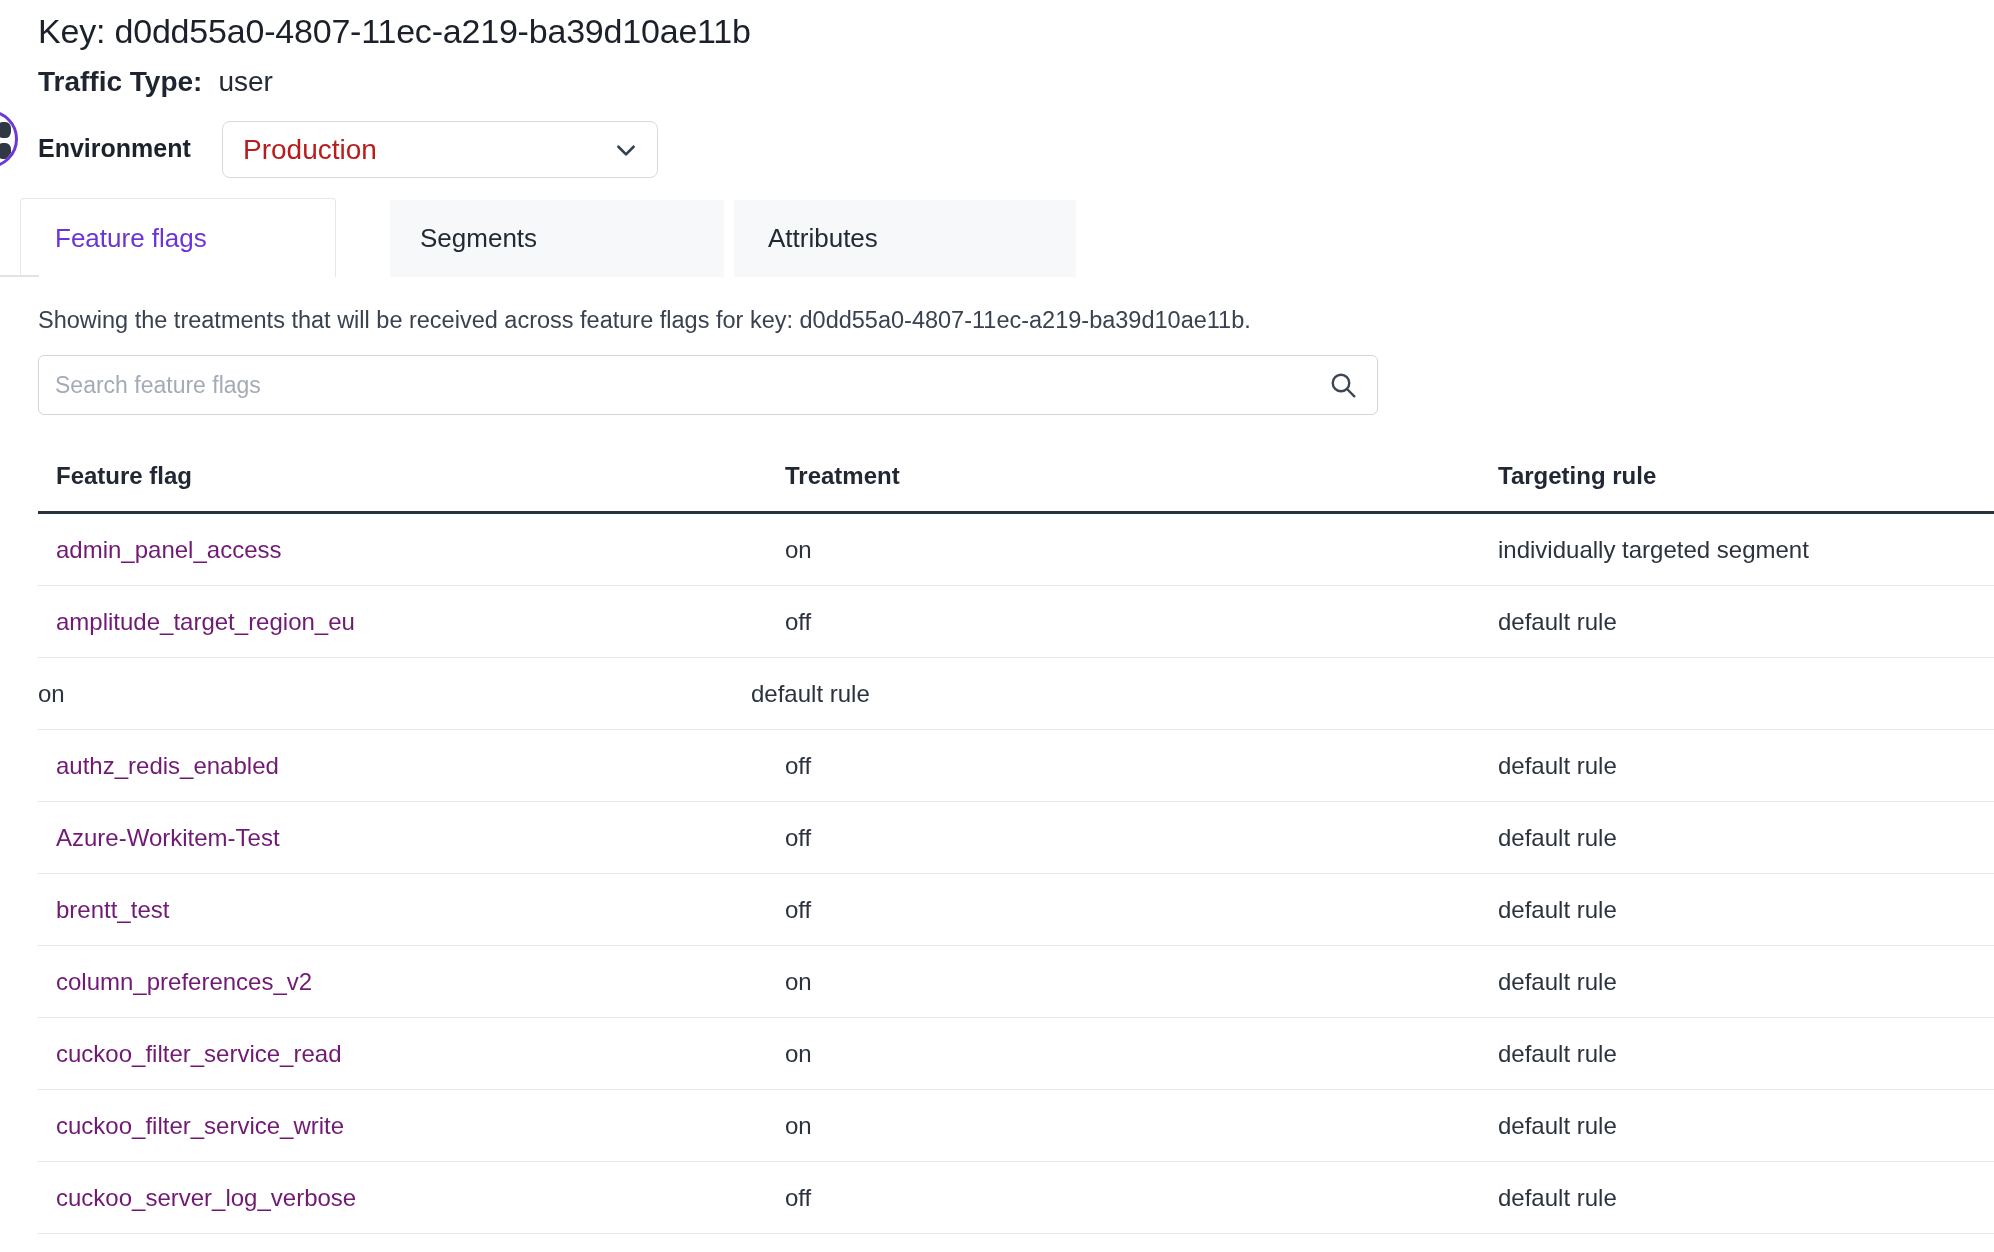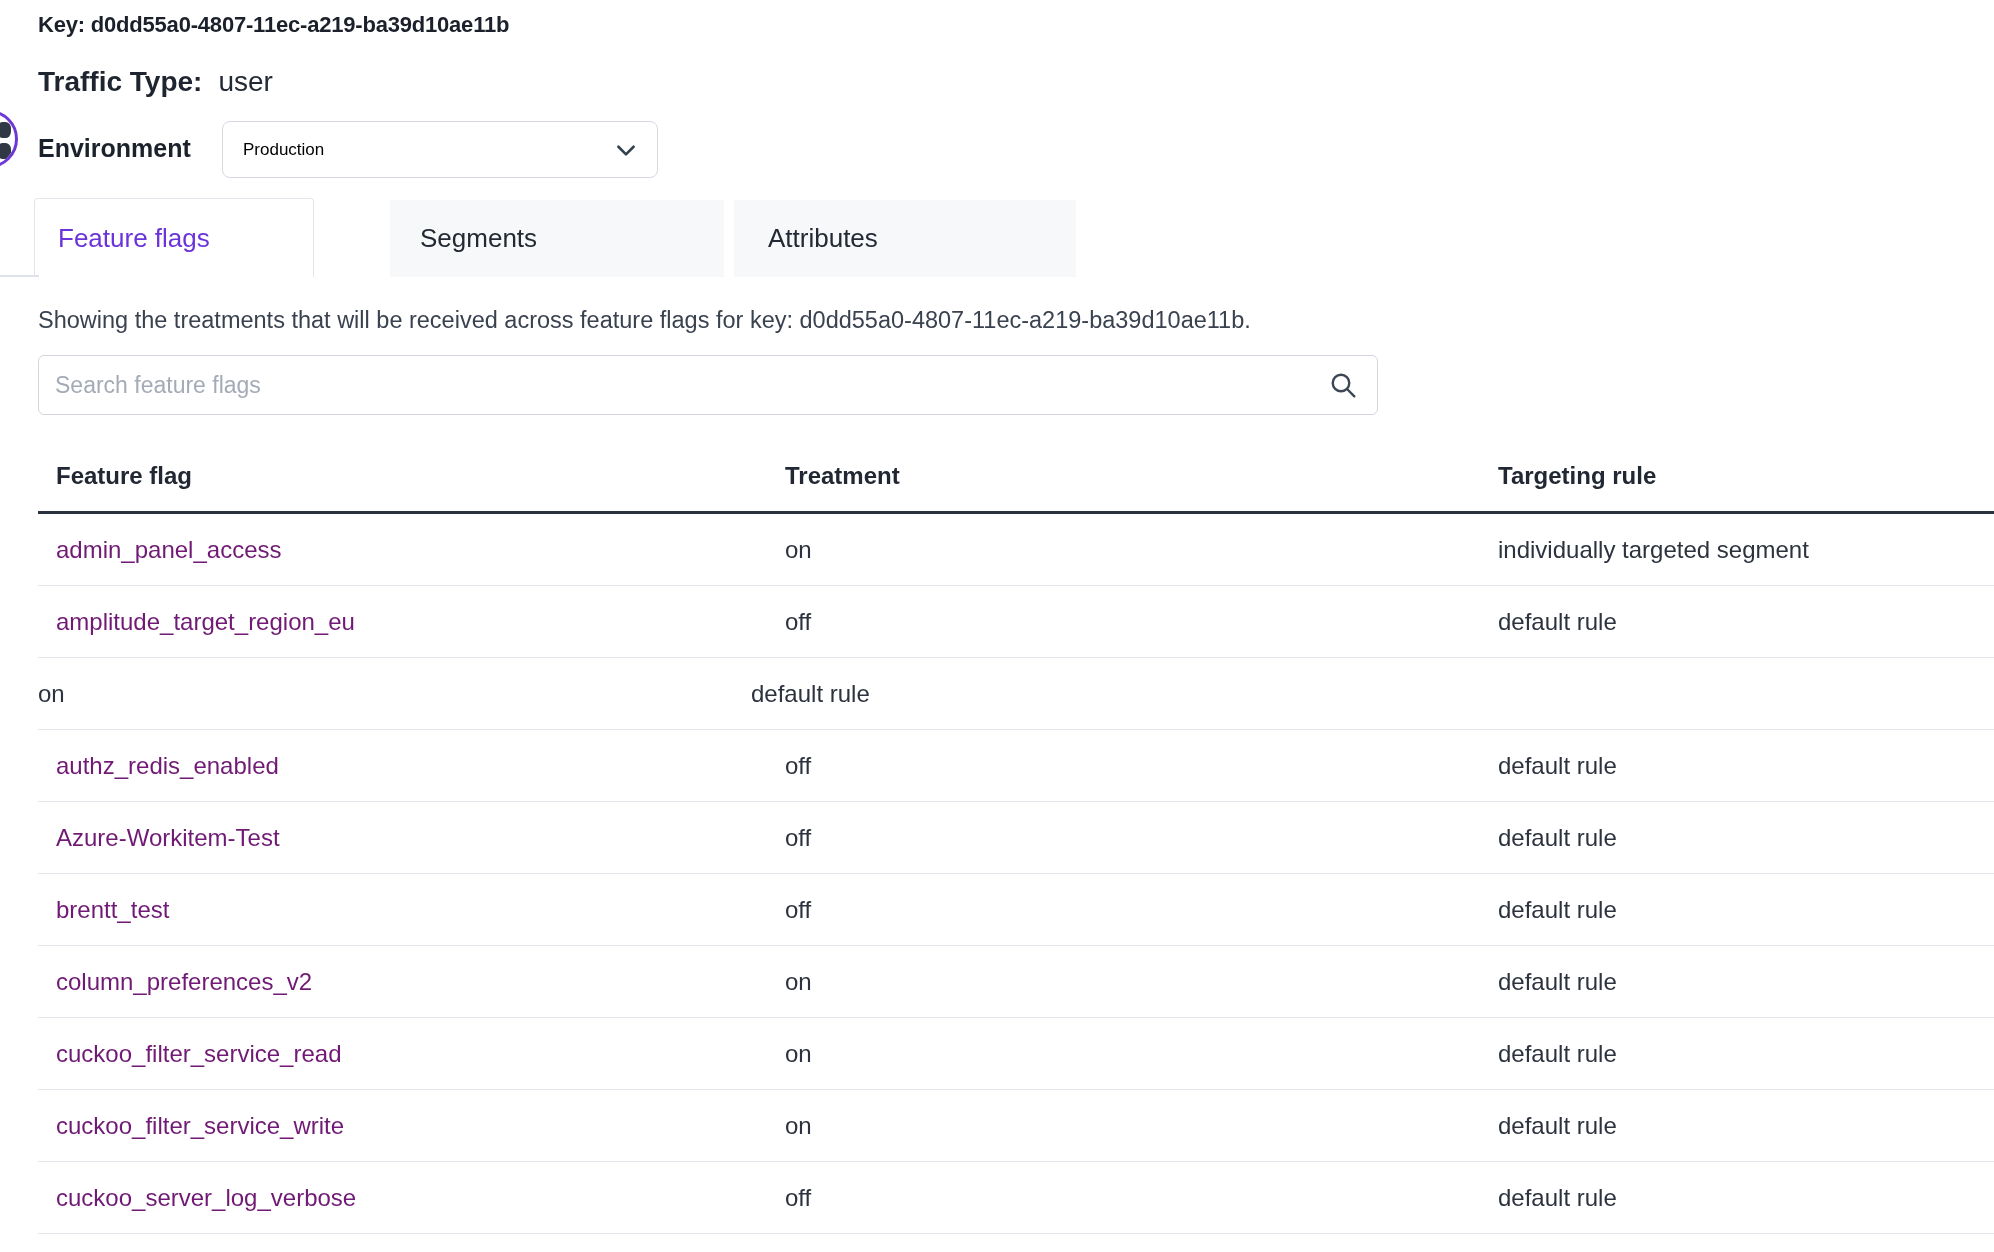--- a/index.html
+++ b/index.html
@@ -9,21 +9,21 @@
     position: relative;
     width: 1994px;
     height: 1252px;
     background: #ffffff;
     overflow: hidden;
   }
 
   
   .page-title {
     position: absolute; left: 38px; top: 12px;
-    font-size: 22px; font-weight: 700; color: #1b202a;
+    font-size: 34px; font-weight: 400; color: #1b202a;
     letter-spacing: -0.2px;
   }
   .traffic-row {
     position: absolute; left: 38px; top: 66px;
     font-size: 28px; color: #1f2530;
   }
   .traffic-label { font-weight: 700; margin-right: 16px; }
   .traffic-value { font-weight: 400; color: #232a35; }
 
   
@@ -46,41 +46,41 @@
   }
   .env-select {
     position: absolute; left: 222px; top: 121px;
     width: 436px; height: 57px;
     border: 1.5px solid #d5d9df; border-radius: 8px;
     background: #ffffff;
     display: flex; align-items: center;
     padding: 0 18px 0 20px;
     cursor: pointer;
   }
-  .env-select-value { font-size: 17px; color: #000000; flex: 1; }
+  .env-select-value { font-size: 28px; color: #b91c1c; flex: 1; }
   .chevron-icon { width: 26px; height: 26px; }
 
   
   .tabs { position: absolute; left: 0; top: 198px; width: 1994px; height: 79px; }
   .tab-stub-line {
     position: absolute; left: 0; bottom: 0; width: 39px; height: 2px;
     background: #dfe2e6;
   }
   .tab {
     position: absolute; top: 0; height: 79px;
     display: flex; align-items: center;
     font-size: 26px; cursor: pointer;
   }
   .tab-active {
-    left: 34px; width: 280px;
+    left: 20px; width: 316px;
     background: #ffffff;
     border: 1.5px solid #e3e6ea; border-bottom: none;
     border-radius: 4px 4px 0 0;
     color: #6b34d9;
-    padding-left: 23px;
+    padding-left: 34px;
   }
   .tab-inactive {
     background: #f7f8f9; color: #232a34; height: 77px; top: 2px;
   }
   .tab-segments  { left: 390px; width: 334px; padding-left: 30px; }
   .tab-attributes{ left: 734px; width: 342px; padding-left: 34px; }
 
   
   .description {
     position: absolute; left: 38px; top: 307px;

